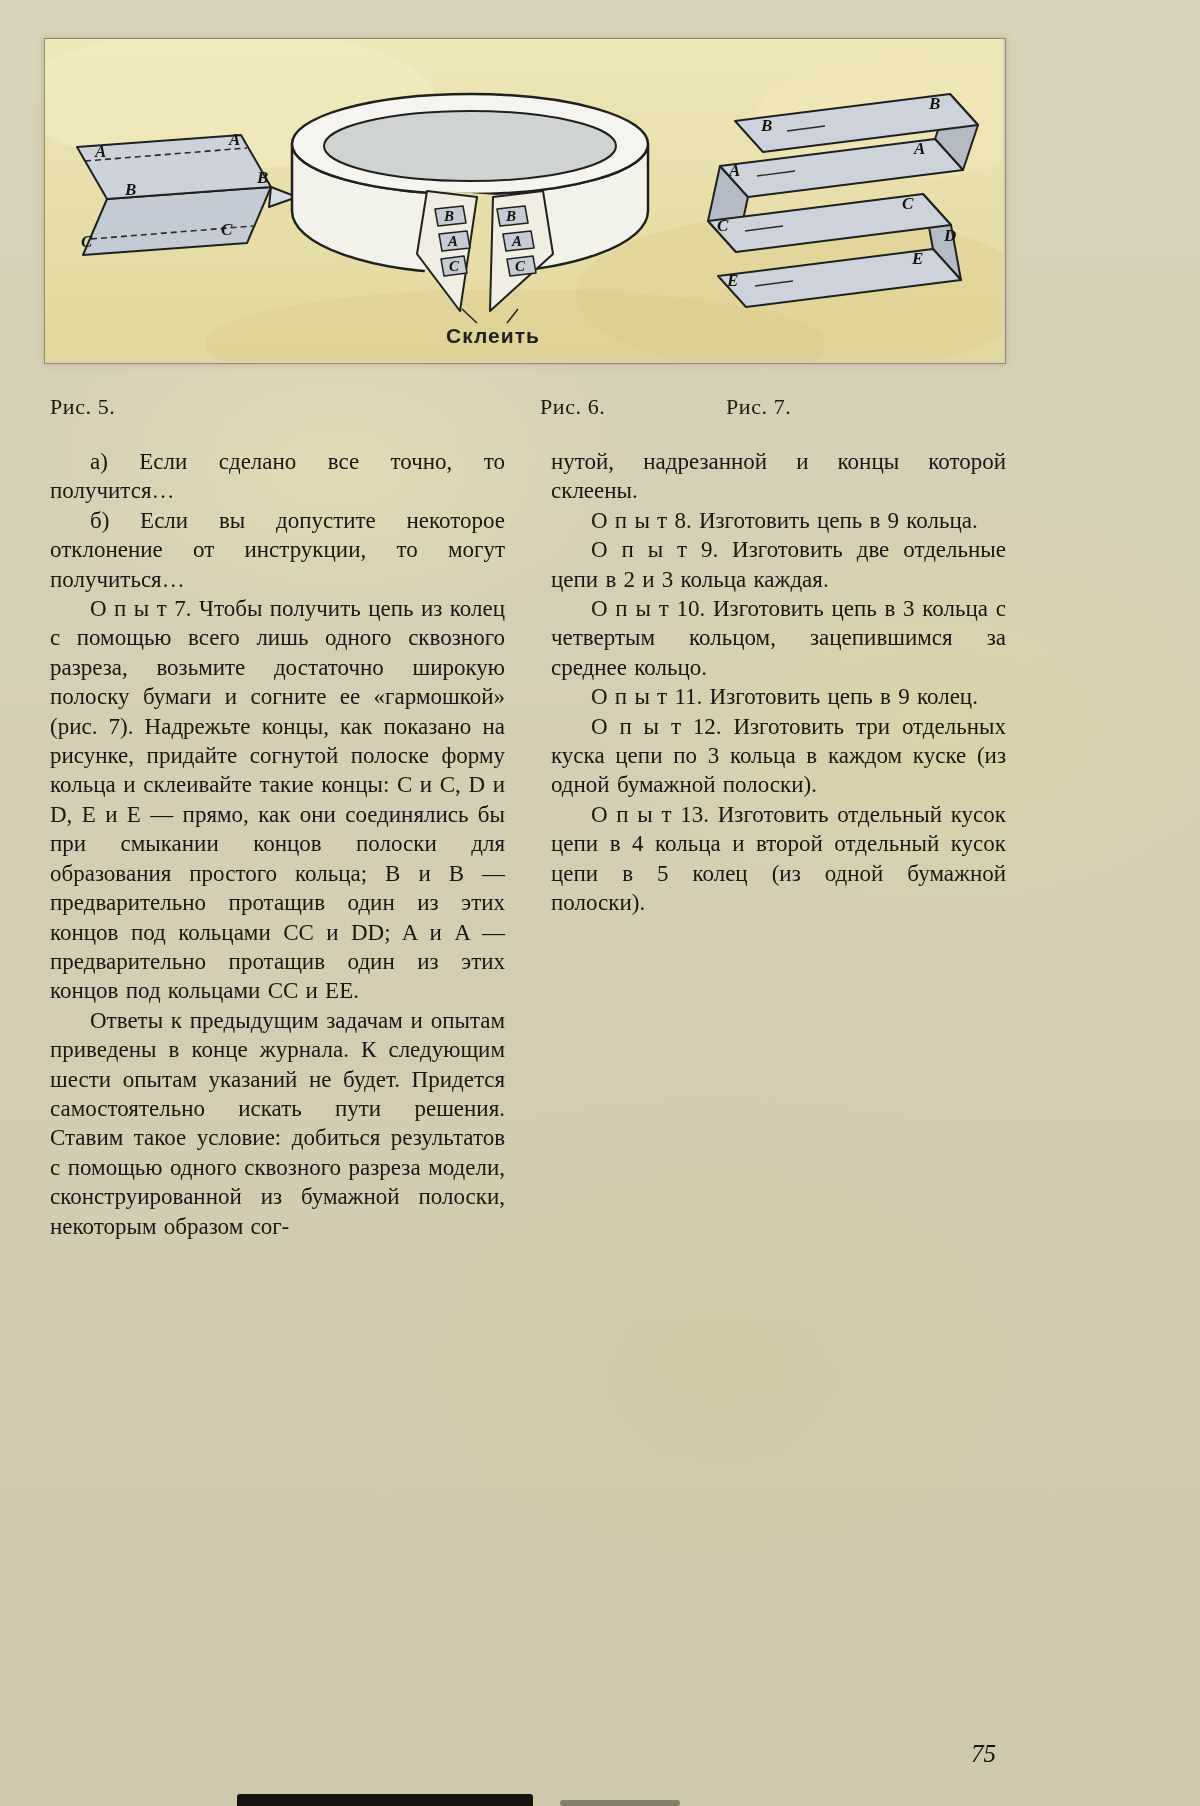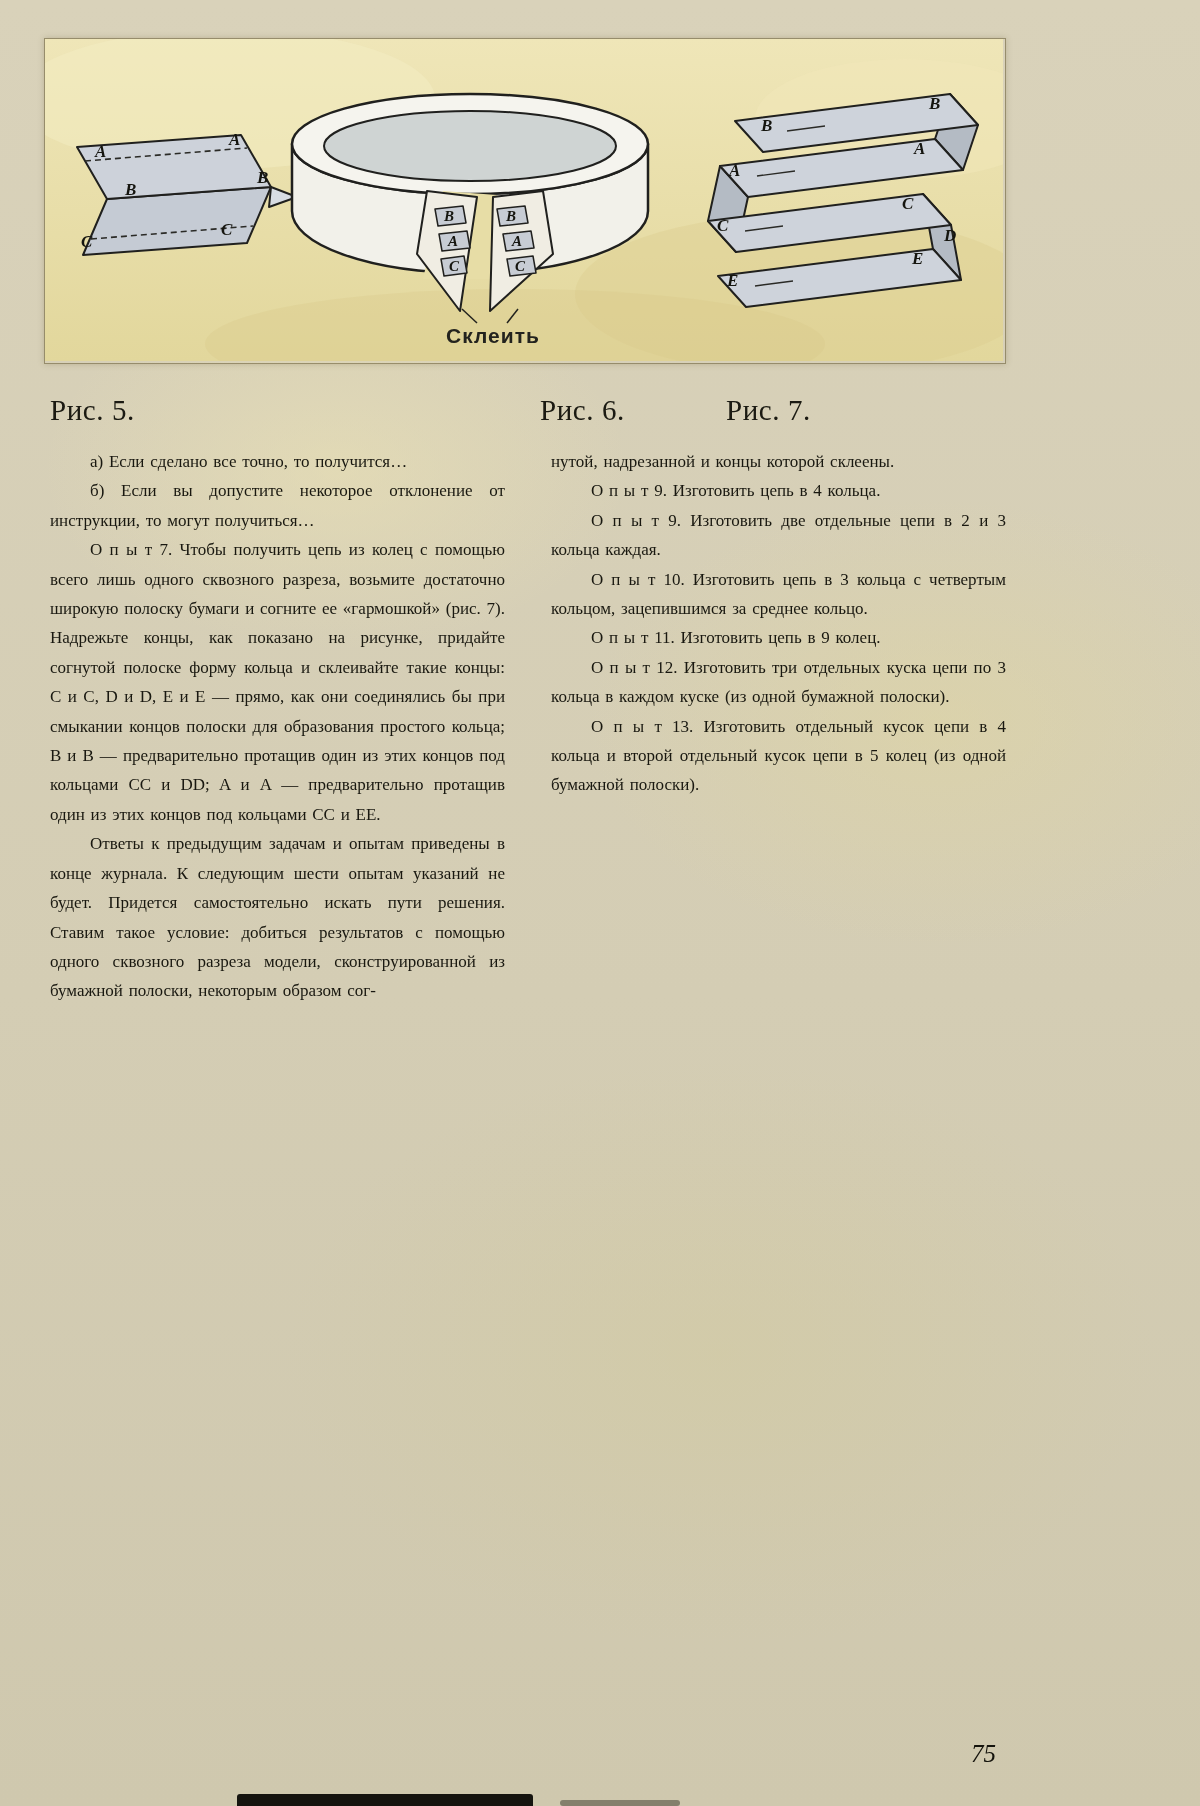--- a/index.html
+++ b/index.html
@@ -17,25 +17,25 @@
       radial-gradient(ellipse 620px 420px at 60% 75%, rgba(210,202,158,.45), rgba(210,202,158,0) 70%),
       linear-gradient(180deg,#d9d2ba 0%,#d4cdb4 55%,#cfc8ae 100%);
   }
   .panel{
     position:absolute;left:44px;top:38px;width:960px;height:324px;
     border:1px solid rgba(96,84,44,.55);
     box-shadow:0 0 6px rgba(90,80,40,.25);
   }
   .panel svg{display:block;}
   .figcap{
-    position:absolute;top:394px;font-size:29px;letter-spacing:.6px;color:#1b1a12;
+    position:absolute;top:394px;font-size:22px;letter-spacing:.6px;color:#1b1a12;
   }
   .textcol{
     position:absolute;top:447px;width:455px;
-    text-align:justify;font-size:17px;line-height:29.4px;color:#191810;
+    text-align:justify;font-size:23px;line-height:29.4px;color:#191810;
   }
   .textcol p{margin:0;text-indent:40px;word-spacing:1.5px;}
   .textcol p.cont{text-indent:0;}
   .leftcol{left:50px;}
   .rightcol{left:551px;}
   .pagenum{
     position:absolute;left:971px;top:1740px;
     font-size:25px;font-weight:normal;font-style:italic;color:#14130c;
   }
   .smudge{
@@ -146,21 +146,21 @@
 
   <div class="textcol leftcol">
     <p>а) Если сделано все точно, то получится…</p>
     <p>б) Если вы допустите некоторое отклонение от инструкции, то могут получиться…</p>
     <p>О п ы т  7.  Чтобы получить цепь из колец с помощью всего лишь одного сквозного разреза, возьмите достаточно широкую полоску бумаги и согните ее «гармошкой» (рис. 7). Надрежьте концы, как показано на рисунке, придайте согнутой полоске форму кольца и склеивайте такие концы: C и C, D и D, E и E — прямо, как они соединялись бы при смыкании концов полоски для образования простого кольца; B и B — предварительно протащив один из этих концов под кольцами CC и DD; A и A — предварительно протащив один из этих концов под кольцами CC и EE.</p>
     <p>Ответы к предыдущим задачам и опытам приведены в конце журнала. К следующим шести опытам указаний не будет. Придется самостоятельно искать пути решения. Ставим такое условие: добиться результатов с помощью одного сквозного разреза модели, сконструированной из бумажной полоски, некоторым образом сог-</p>
   </div>
 
   <div class="textcol rightcol">
     <p class="cont">нутой, надрезанной и концы которой склеены.</p>
-    <p>О п ы т  9.  Изготовить цепь в 4 кольца.</p>
+    <p>О п ы т  8.  Изготовить цепь в 9 кольца.</p>
     <p>О п ы т  9.  Изготовить две отдельные цепи в 2 и 3 кольца каждая.</p>
     <p>О п ы т  10.  Изготовить цепь в 3 кольца с четвертым кольцом, зацепившимся за среднее кольцо.</p>
     <p>О п ы т  11.  Изготовить цепь в 9 колец.</p>
     <p>О п ы т  12.  Изготовить три отдельных куска цепи по 3 кольца в каждом куске (из одной бумажной полоски).</p>
     <p>О п ы т  13.  Изготовить отдельный кусок цепи в 4 кольца и второй отдельный кусок цепи в 5 колец (из одной бумажной полоски).</p>
   </div>
 
   <div class="pagenum">75</div>
   <div class="smudge"></div>
   <div class="smudge2"></div>

